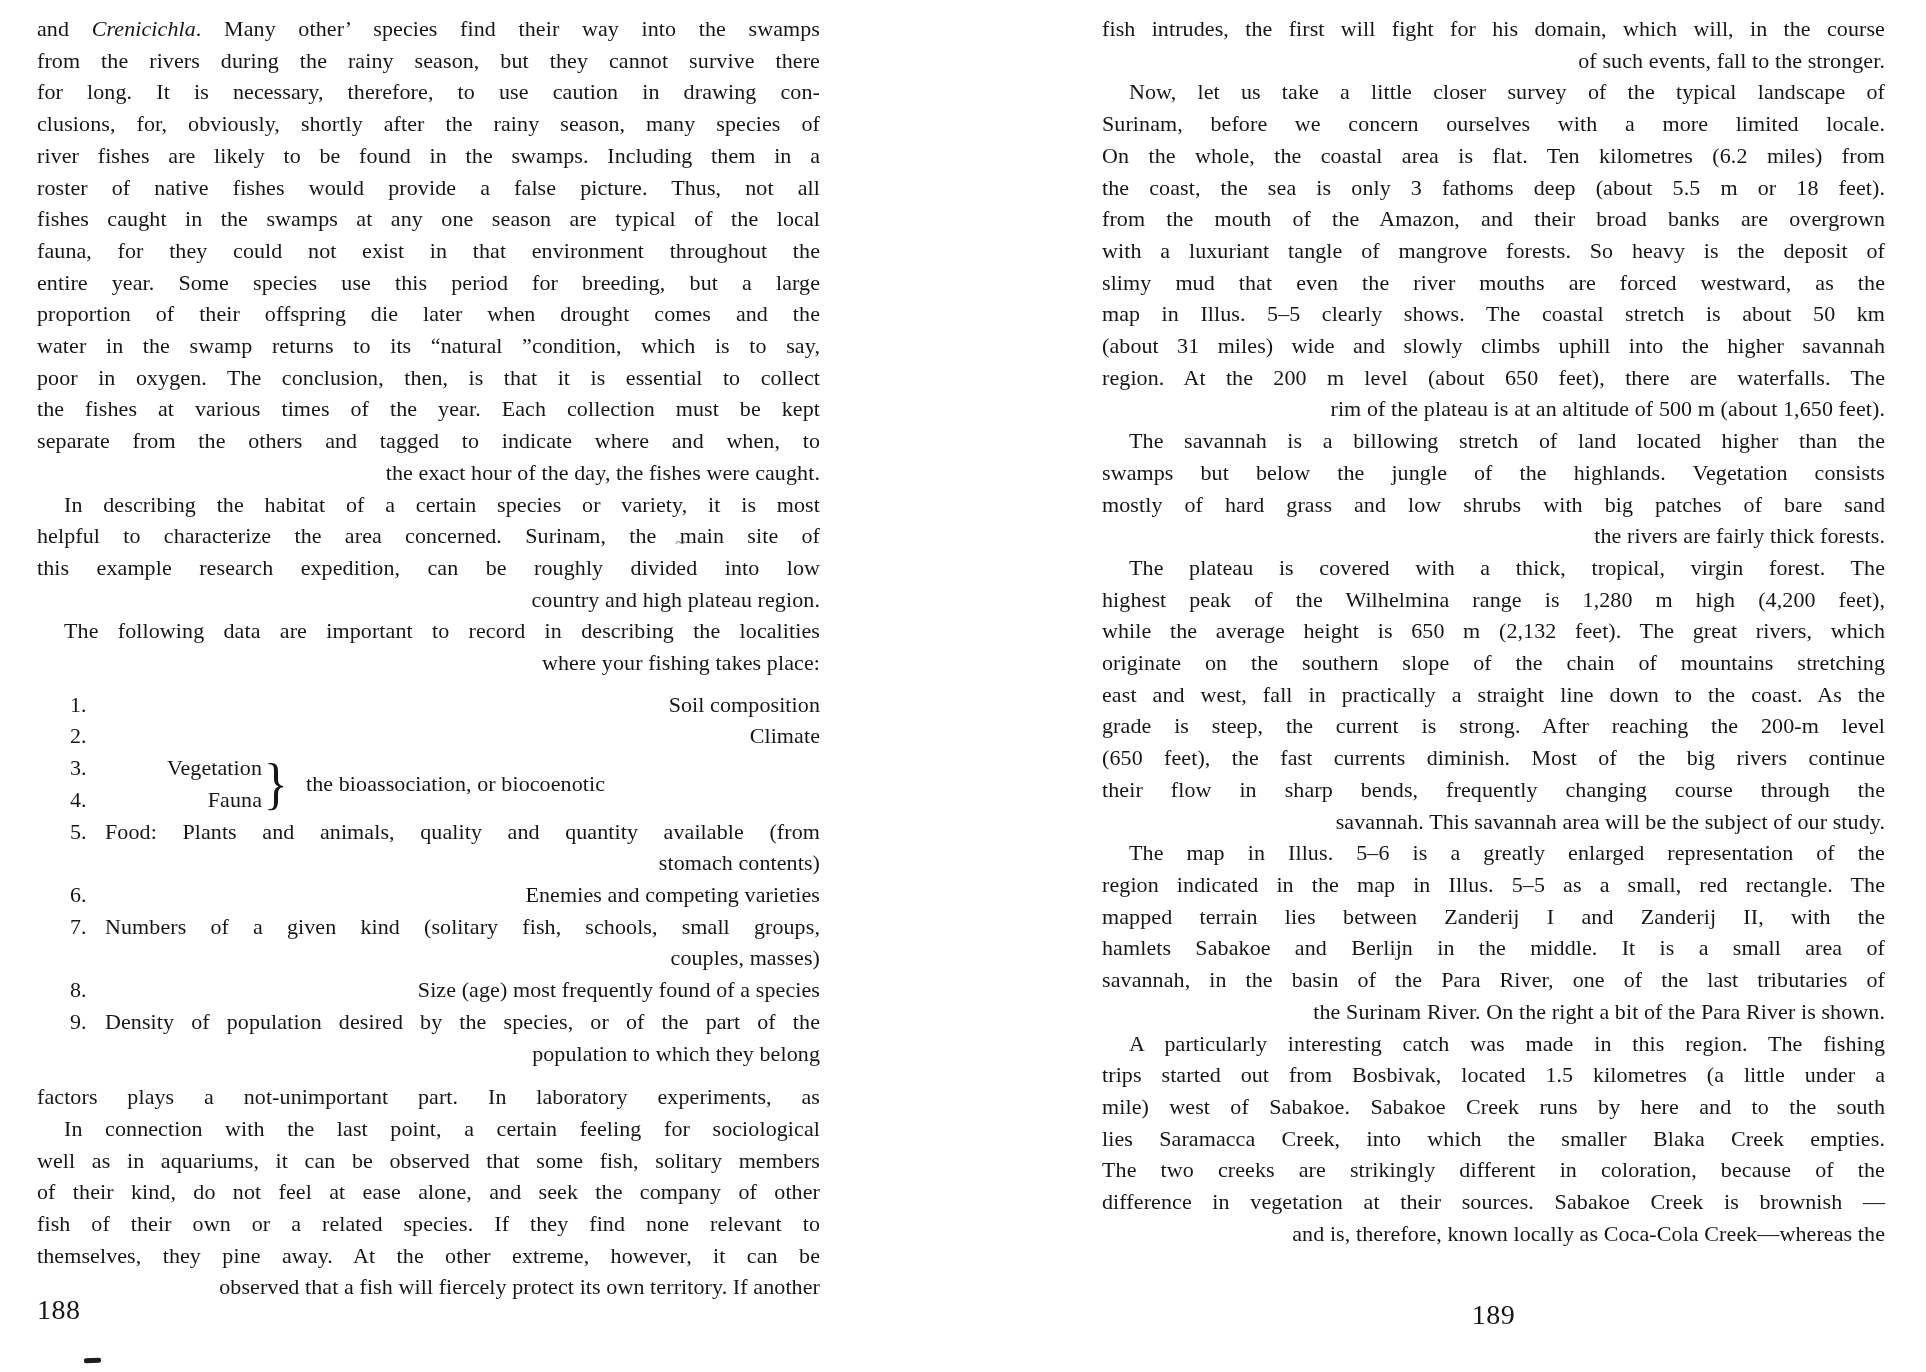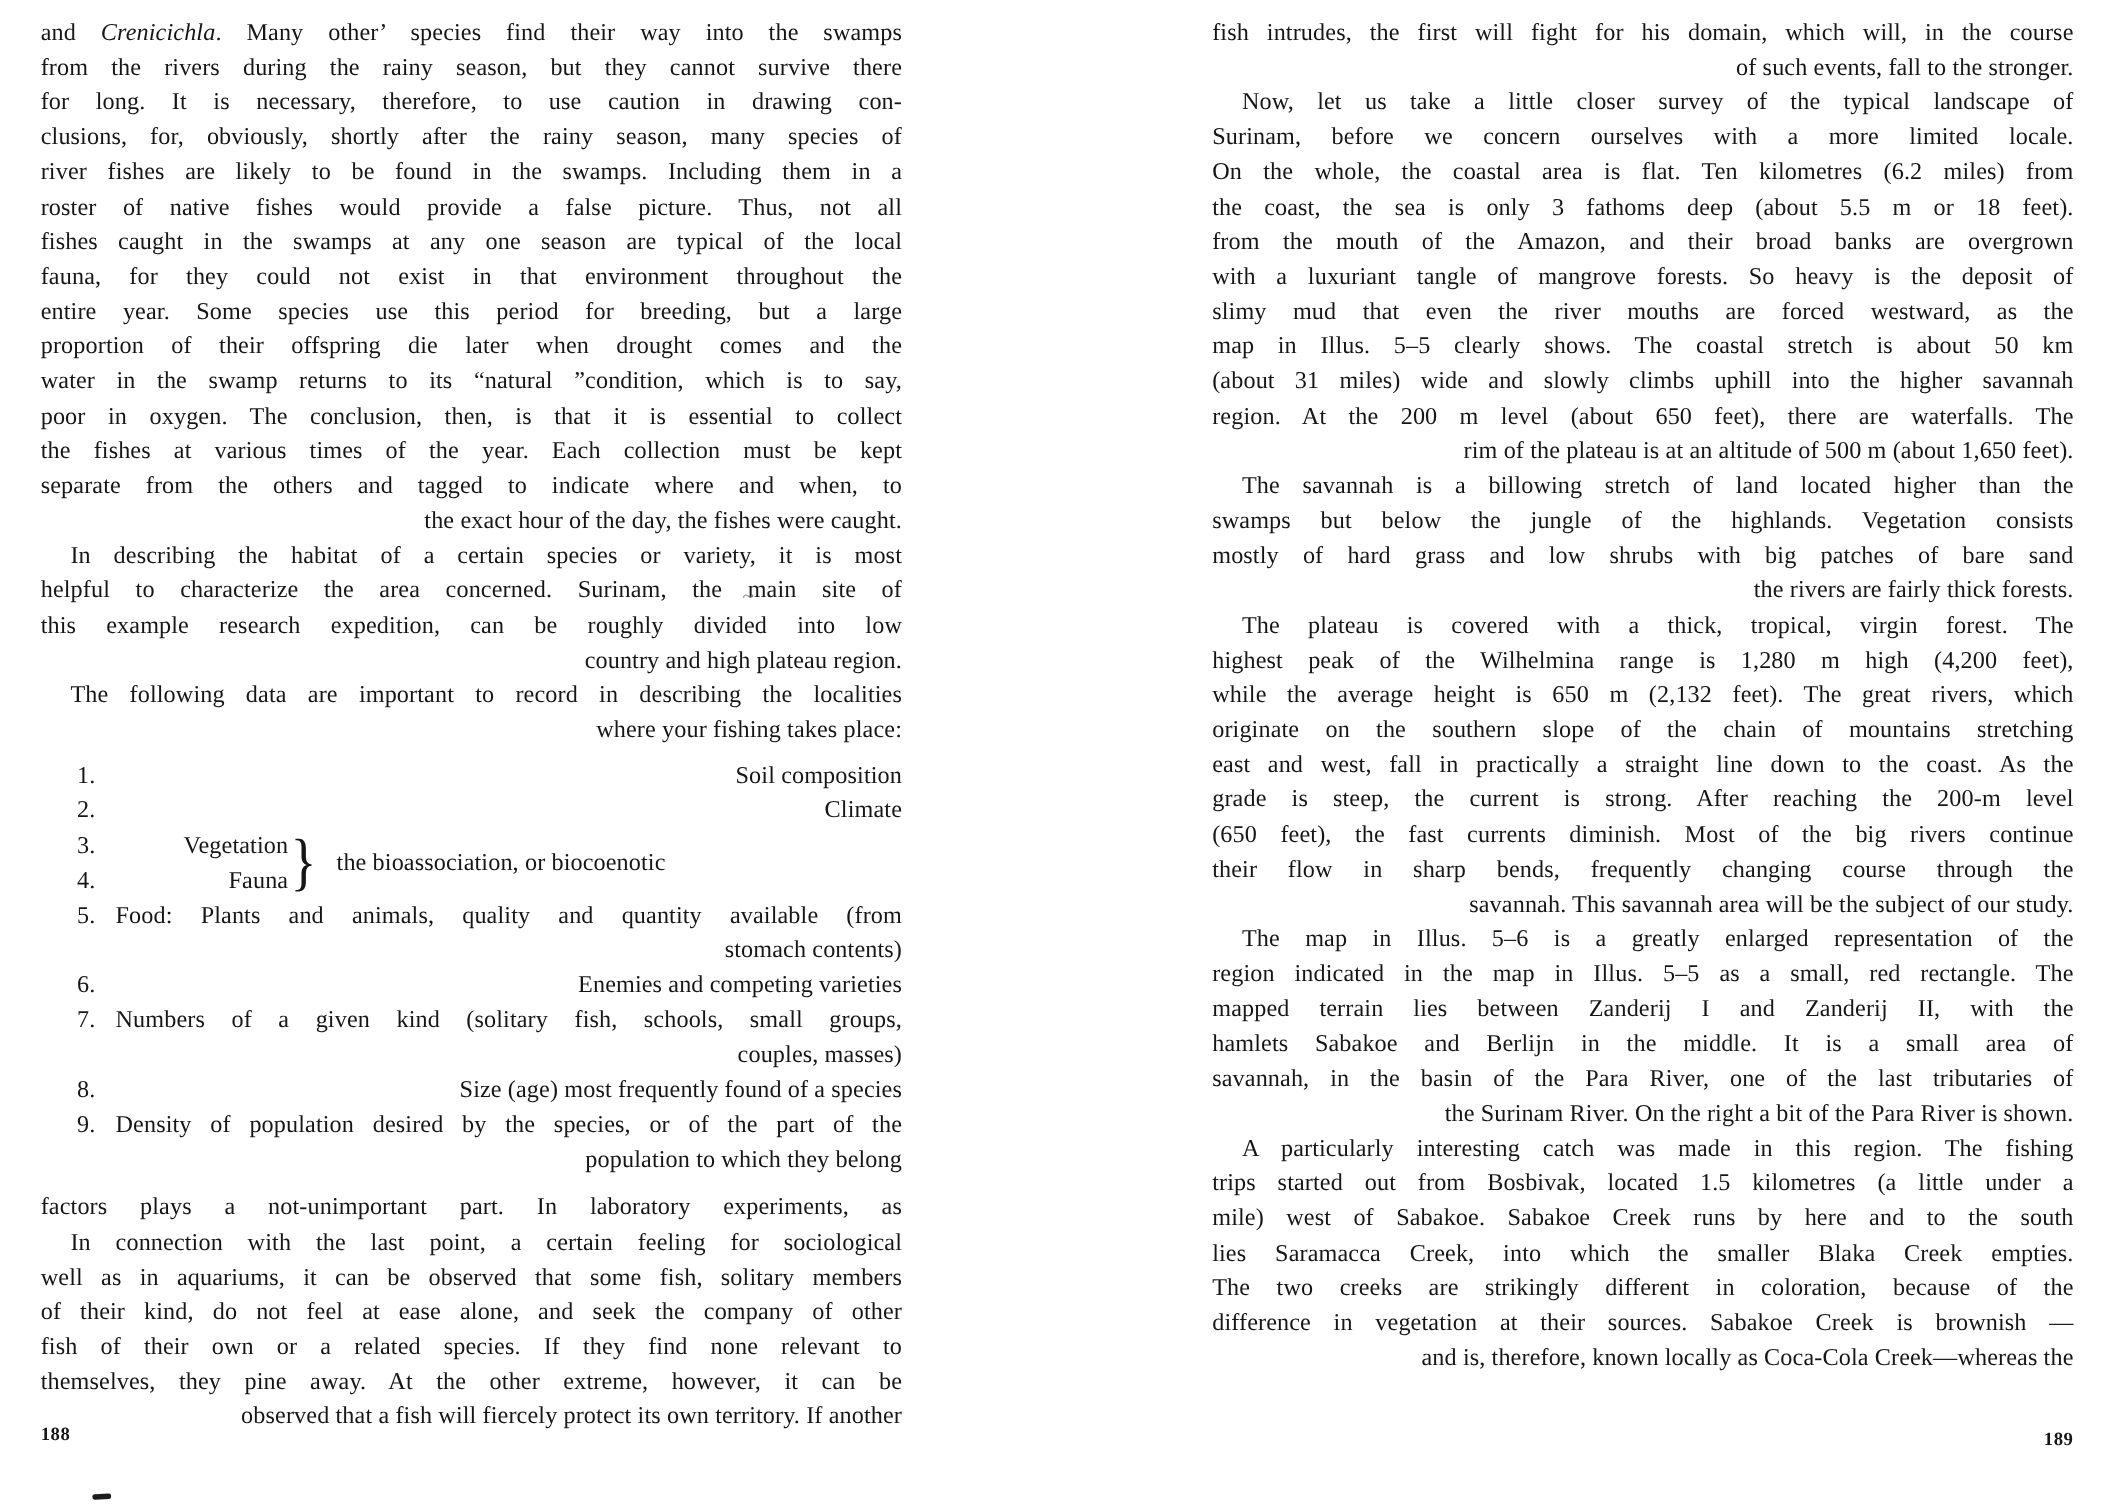--- a/index.html
+++ b/index.html
@@ -28,23 +28,23 @@
   .li-num{flex:0 0 68px;padding-left:33px;box-sizing:border-box;}
   .li-text{flex:1;min-width:0;}
   .brace-row{display:flex;align-items:center;}
   .brace-col{flex:0 0 225px;}
   .brace-col .li-text{flex:1;margin-left:12px;}
   .brace{
     flex:0 0 auto;font-size:58px;line-height:60px;font-weight:400;
     transform:scaleX(0.85);color:#161616;
   }
   .brace-label{margin-left:16px;white-space:nowrap;}
-  .pagenum{position:absolute;font-weight:bold;font-size:17px;letter-spacing:0.5px;}
+  .pagenum{position:absolute;font-weight:normal;font-size:28px;letter-spacing:0.5px;}
   #pagenum-left{left:37px;top:1294px;}
-  #pagenum-right{left:1102px;width:783px;text-align:right;top:1299px;}
+  #pagenum-right{left:1102px;width:783px;text-align:center;top:1299px;}
   .artifact-dash{
     position:absolute;left:84px;top:1358px;width:17px;height:5px;
     background:#1d1d1d;border-radius:2px;transform:rotate(-3deg);
   }
   .artifact-tilde{
     position:absolute;left:675px;top:532px;color:#8a8a8a;font-size:19px;
   }
   i{font-style:italic;}
 </style>
 </head>

